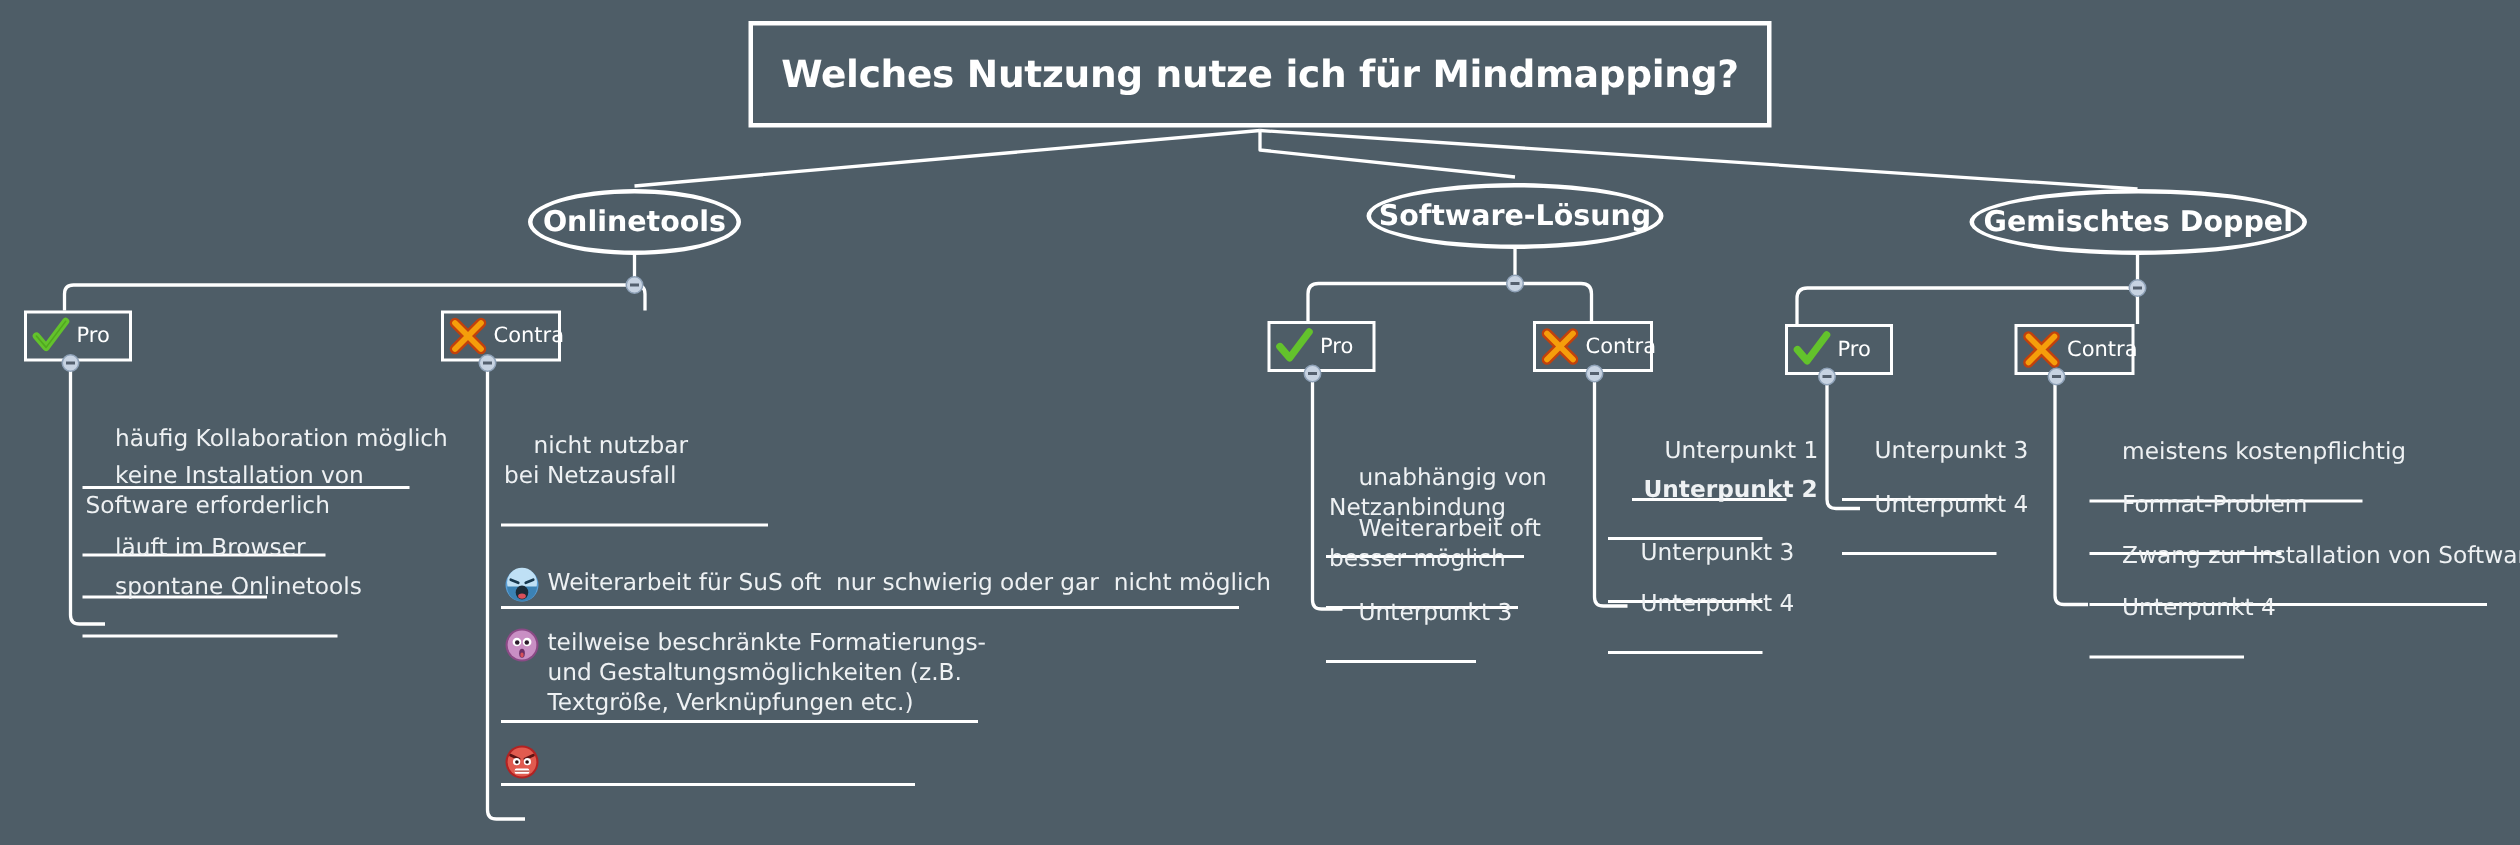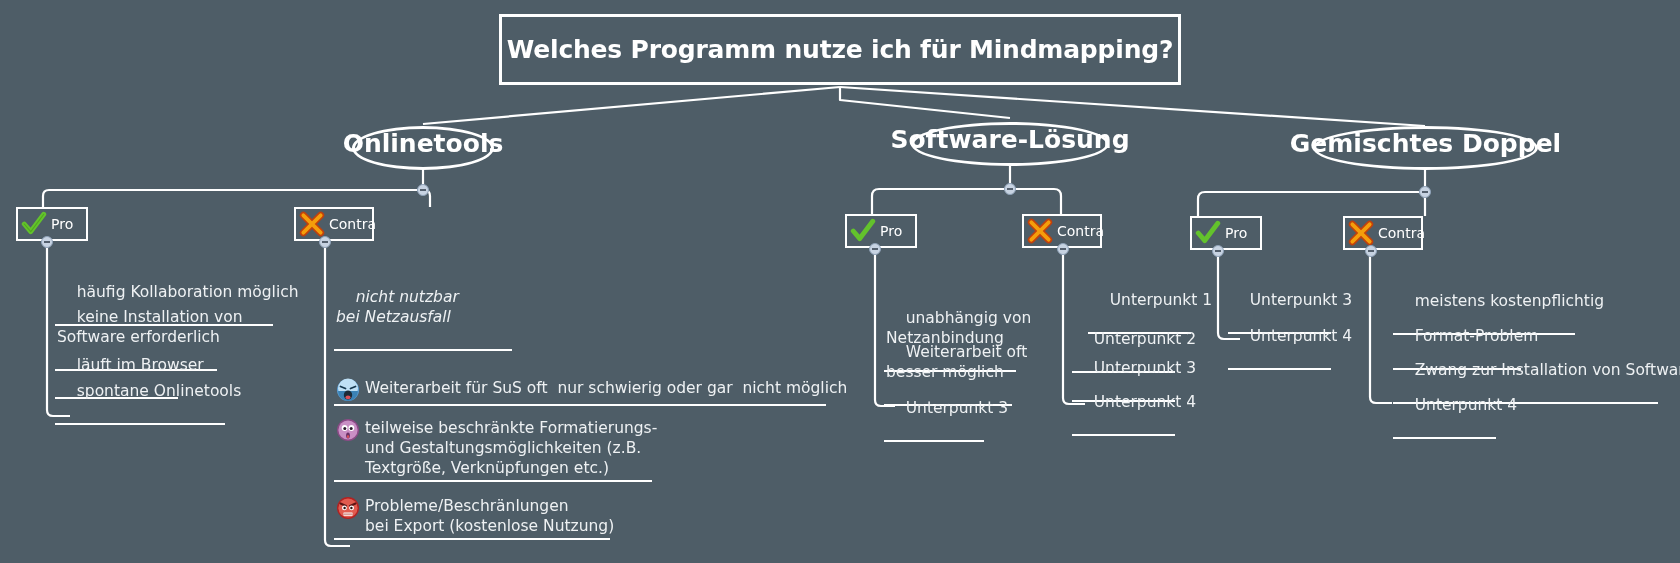--- a/index.html
+++ b/index.html
@@ -32,22 +32,22 @@
     box-sizing: border-box;
     white-space: nowrap;
   }
 
   
   .ellipse-node {
     border: 3px solid #ffffff;
     border-radius: 50%;
     color: #ffffff;
     font-weight: bold;
-    font-size: 25px;
-    display: flex; align-items: flex-start; justify-content: center;
+    font-size: 19px;
+    display: flex; align-items: center; justify-content: center;
     box-sizing: border-box;
     white-space: nowrap;
   }
 
   
   .pc-box {
     border: 2px solid #ffffff;
     box-sizing: border-box;
     display: flex; align-items: center;
     padding: 0 6px 0 3px;
@@ -112,21 +112,21 @@
       <path d="M1063 248 L1063 398 Q1063 404 1069 404 L1085 404"></path>
 
       <path d="M1425 170 L1425 192"></path>
       <path d="M1198 216 L1198 199 Q1198 192 1205 192 L1418 192 Q1425 192 1425 199 L1425 216"></path>
       <path d="M1218 249 L1218 333 Q1218 339 1224 339 L1240 339"></path>
       <path d="M1370 249 L1370 397 Q1370 403 1376 403 L1392 403"></path>
     </g>
   </svg>
 
   <div class="node root-box" style="left:499px; top:14px; width:682px; height:71px;">
-    <span>Welches Programm nutze ich für Mindmapping?</span>
+    <span>Welches Nutzung nutze ich für Mindmapping?</span>
   </div>
 
   <div class="node ellipse-node" style="left:352px; top:126px; width:142px; height:44px;">
     <span>Onlinetools</span>
   </div>
   <div class="handle" style="left:417px; top:184px;"></div>
 
   <div class="node pc-box" style="left:16px; top:207px; width:72px;">
     <svg class="pc-ico" viewBox="0 0 24 24">
       <path d="M3 12 L9 19 L21 3" stroke="#63c22c" stroke-width="4.5" fill="none" stroke-linecap="round" stroke-linejoin="round"></path>
@@ -152,21 +152,21 @@
     <span class="txt">keine Installation von
 Software erforderlich</span>
   </div>
   <div class="node leaf" style="left:55px; top:335px; width:123px; border-bottom:2.5px solid #ffffff;">
     <span class="txt">läuft im Browser</span>
   </div>
   <div class="node leaf" style="left:55px; top:361px; width:170px; border-bottom:2.5px solid #ffffff;">
     <span class="txt">spontane Onlinetools</span>
   </div>
 
-  <div class="node leaf" style="left:334px; top:267px; width:178px; border-bottom:2.5px solid #ffffff;font-style:italic;">
+  <div class="node leaf" style="left:334px; top:267px; width:178px; border-bottom:2.5px solid #ffffff;">
     <span class="txt">nicht nutzbar
 bei Netzausfall</span>
   </div>
 
   <div class="node leaf with-ico" style="left:334px; top:378px; width:492px; border-bottom:2.5px solid #ffffff;">
     <svg class="ico" viewBox="0 0 24 24">
       <circle cx="12" cy="12" r="11" fill="#5b9fd6"></circle>
       <circle cx="12" cy="10.5" r="10" fill="#bfe0f5"></circle>
       <path d="M2 13 A10 10 0 0 0 22 13 Z" fill="#3b82b5"></path>
       <path d="M4.5 8.5 L9.5 10.5 M19.5 8.5 L14.5 10.5" stroke="#17384f" stroke-width="1.8" stroke-linecap="round"></path>
@@ -197,22 +197,20 @@
       <circle cx="12" cy="12" r="11" fill="#b22222"></circle>
       <circle cx="12" cy="12" r="9.6" fill="#e15b4f"></circle>
       <path d="M4.5 7.5 L10 10 M19.5 7.5 L14 10" stroke="#5c1414" stroke-width="2" stroke-linecap="round"></path>
       <circle cx="8.4" cy="11.8" r="2.4" fill="#ffffff"></circle>
       <circle cx="15.6" cy="11.8" r="2.4" fill="#ffffff"></circle>
       <circle cx="8.6" cy="12" r="1.2" fill="#2b0f0f"></circle>
       <circle cx="15.4" cy="12" r="1.2" fill="#2b0f0f"></circle>
       <rect x="7.2" y="16.4" width="9.6" height="3.4" rx="1" fill="#ffffff"></rect>
       <path d="M7.2 18.1 H16.8" stroke="#b2473d" stroke-width="0.9"></path>
     </svg>
-    <span class="txt">Probleme/Beschränlungen
-bei Export (kostenlose Nutzung)</span>
   </div>
 
   <div class="node ellipse-node" style="left:911px; top:122px; width:198px; height:44px;">
     <span>Software-Lösung</span>
   </div>
   <div class="handle" style="left:1004px; top:183px;"></div>
 
   <div class="node pc-box" style="left:845px; top:214px; width:72px;">
     <svg class="pc-ico" viewBox="0 0 24 24">
       <path d="M3 12 L9 19 L21 3" stroke="#63c22c" stroke-width="4.5" fill="none" stroke-linecap="round" stroke-linejoin="round"></path>
@@ -238,21 +236,21 @@
     <span class="txt">Weiterarbeit oft
 besser möglich</span>
   </div>
   <div class="node leaf" style="left:884px; top:378px; width:100px; border-bottom:2.5px solid #ffffff;">
     <span class="txt">Unterpunkt 3</span>
   </div>
 
   <div class="node leaf" style="left:1088px; top:270px; width:103px; border-bottom:2.5px solid #ffffff;">
     <span class="txt">Unterpunkt 1</span>
   </div>
-  <div class="node leaf" style="left:1072px; top:309px; width:103px; border-bottom:2.5px solid #ffffff;">
+  <div class="node leaf" style="left:1072px; top:296px; width:103px; border-bottom:2.5px solid #ffffff;font-weight:bold;">
     <span class="txt">Unterpunkt 2</span>
   </div>
   <div class="node leaf" style="left:1072px; top:338px; width:103px; border-bottom:2.5px solid #ffffff;">
     <span class="txt">Unterpunkt 3</span>
   </div>
   <div class="node leaf" style="left:1072px; top:372px; width:103px; border-bottom:2.5px solid #ffffff;">
     <span class="txt">Unterpunkt 4</span>
   </div>
 
   <div class="node ellipse-node" style="left:1313px; top:126px; width:225px; height:44px;">

